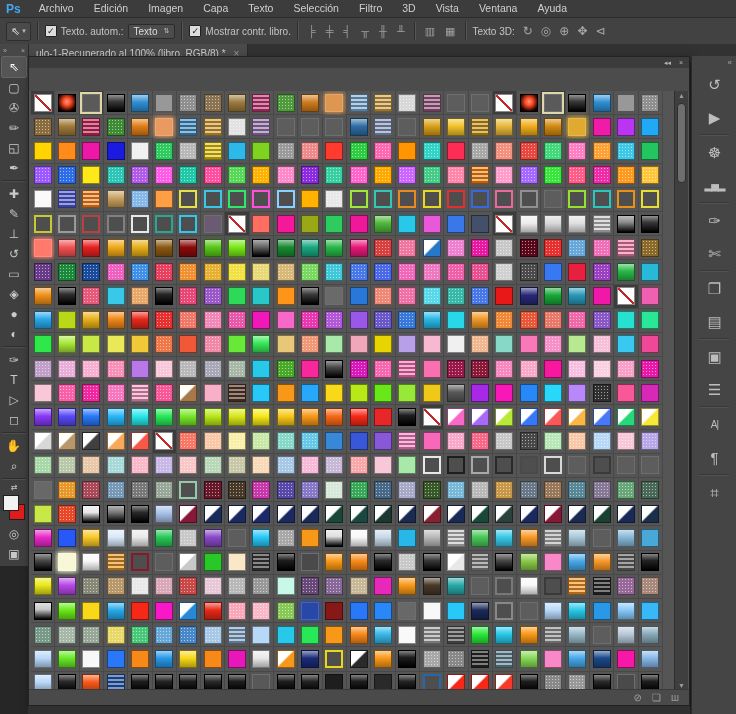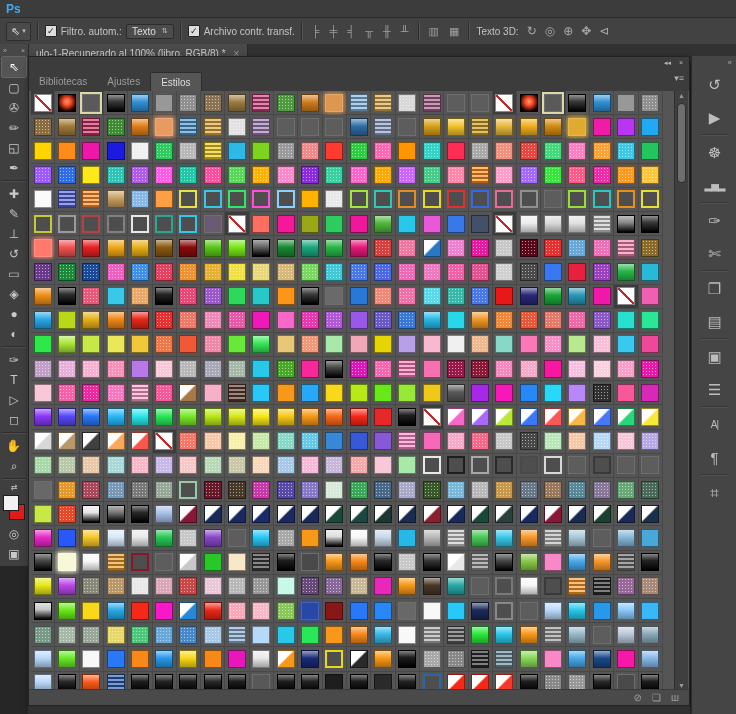--- a/index.html
+++ b/index.html
@@ -75,42 +75,55 @@
              font-size:15px;}
   .dock-icon.small{font-size:10px;letter-spacing:-1px;}
   .dock-sep{height:1px;background:#383838;border-bottom:1px solid #525252;margin:0 8px;}
   .strip-under{position:absolute;left:28px;right:46px;top:706px;height:8px;background:#303030;}
 </style>
 </head>
 <body>
 
 <div class="bar menubar">
   <span class="ps-logo">Ps</span>
+  <span style="display:flex;">
+      <span class="menu-item">Archivo</span>
+      <span class="menu-item">Edición</span>
+      <span class="menu-item">Imagen</span>
+      <span class="menu-item">Capa</span>
+      <span class="menu-item">Texto</span>
+      <span class="menu-item">Selección</span>
+      <span class="menu-item">Filtro</span>
+      <span class="menu-item">3D</span>
+      <span class="menu-item">Vista</span>
+      <span class="menu-item">Ventana</span>
+      <span class="menu-item">Ayuda</span>
+    </span>
 </div>
 
 <div class="bar optionsbar">
   <div class="opt-group">
     <span class="tool-btn">
       <span>⇖</span>
       <span class="caret">▾</span>
     </span>
   </div>
   <div class="opt-sep"></div>
   <div class="opt-group">
     <span class="checkbox">✓</span>
-    <span>Filtro. autom.:</span>
+    <span>Texto. autom.:</span>
     <span class="dropdown">
       <span>Texto</span>
       <span class="caret">⇅</span>
     </span>
   </div>
   <div class="opt-sep"></div>
   <div class="opt-group">
     <span class="checkbox">✓</span>
-    <span>Archivo contr. transf.</span>
+    <span>Mostrar contr. libro.</span>
   </div>
   <div class="opt-sep"></div>
   <div class="opt-group">
       <span class="mini-icon">╞</span>
       <span class="mini-icon">╪</span>
       <span class="mini-icon">╡</span>
       <span class="mini-icon">╥</span>
       <span class="mini-icon">╫</span>
       <span class="mini-icon">╨</span>
     </div>
@@ -177,26 +190,20 @@
   </div>
   <div class="tool">◎</div>
   <div class="tool">▣</div>
 </div>
 
 <div class="panel">
   <div class="panel-titlebar">
     <span>◂◂</span>
     <span>×</span>
   </div>
-  <div class="panel-tabs">
-    <span class="ptab">Bibliotecas</span>
-    <span class="ptab">Ajustes</span>
-    <span class="ptab active">Estilos</span>
-    <span class="panel-menu">▾≡</span>
-  </div>
   <div class="panel-body">
     <div class="grid">
         <div class="cell" style="background: rgb(60, 60, 60);">
           <div class="sw" style="background: linear-gradient(45deg, rgb(255, 255, 255) 44%, rgb(194, 40, 40) 44%, rgb(194, 40, 40) 55%, rgb(255, 255, 255) 55%); border-color: rgb(136, 136, 136);"></div>
         </div>
         <div class="cell">
           <div class="sw" style="background: radial-gradient(circle at 50% 42%, rgb(255, 155, 133) 0%, rgb(255, 74, 34) 32%, rgb(24, 0, 0) 78%); border-color: rgb(0, 0, 0);"></div>
         </div>
         <div class="cell" style="background: rgb(60, 60, 60);">
           <div class="sw" style="background: rgb(90, 90, 90); border: 1px solid rgb(110, 110, 110); outline: rgb(222, 216, 168) solid 2px;"></div>

